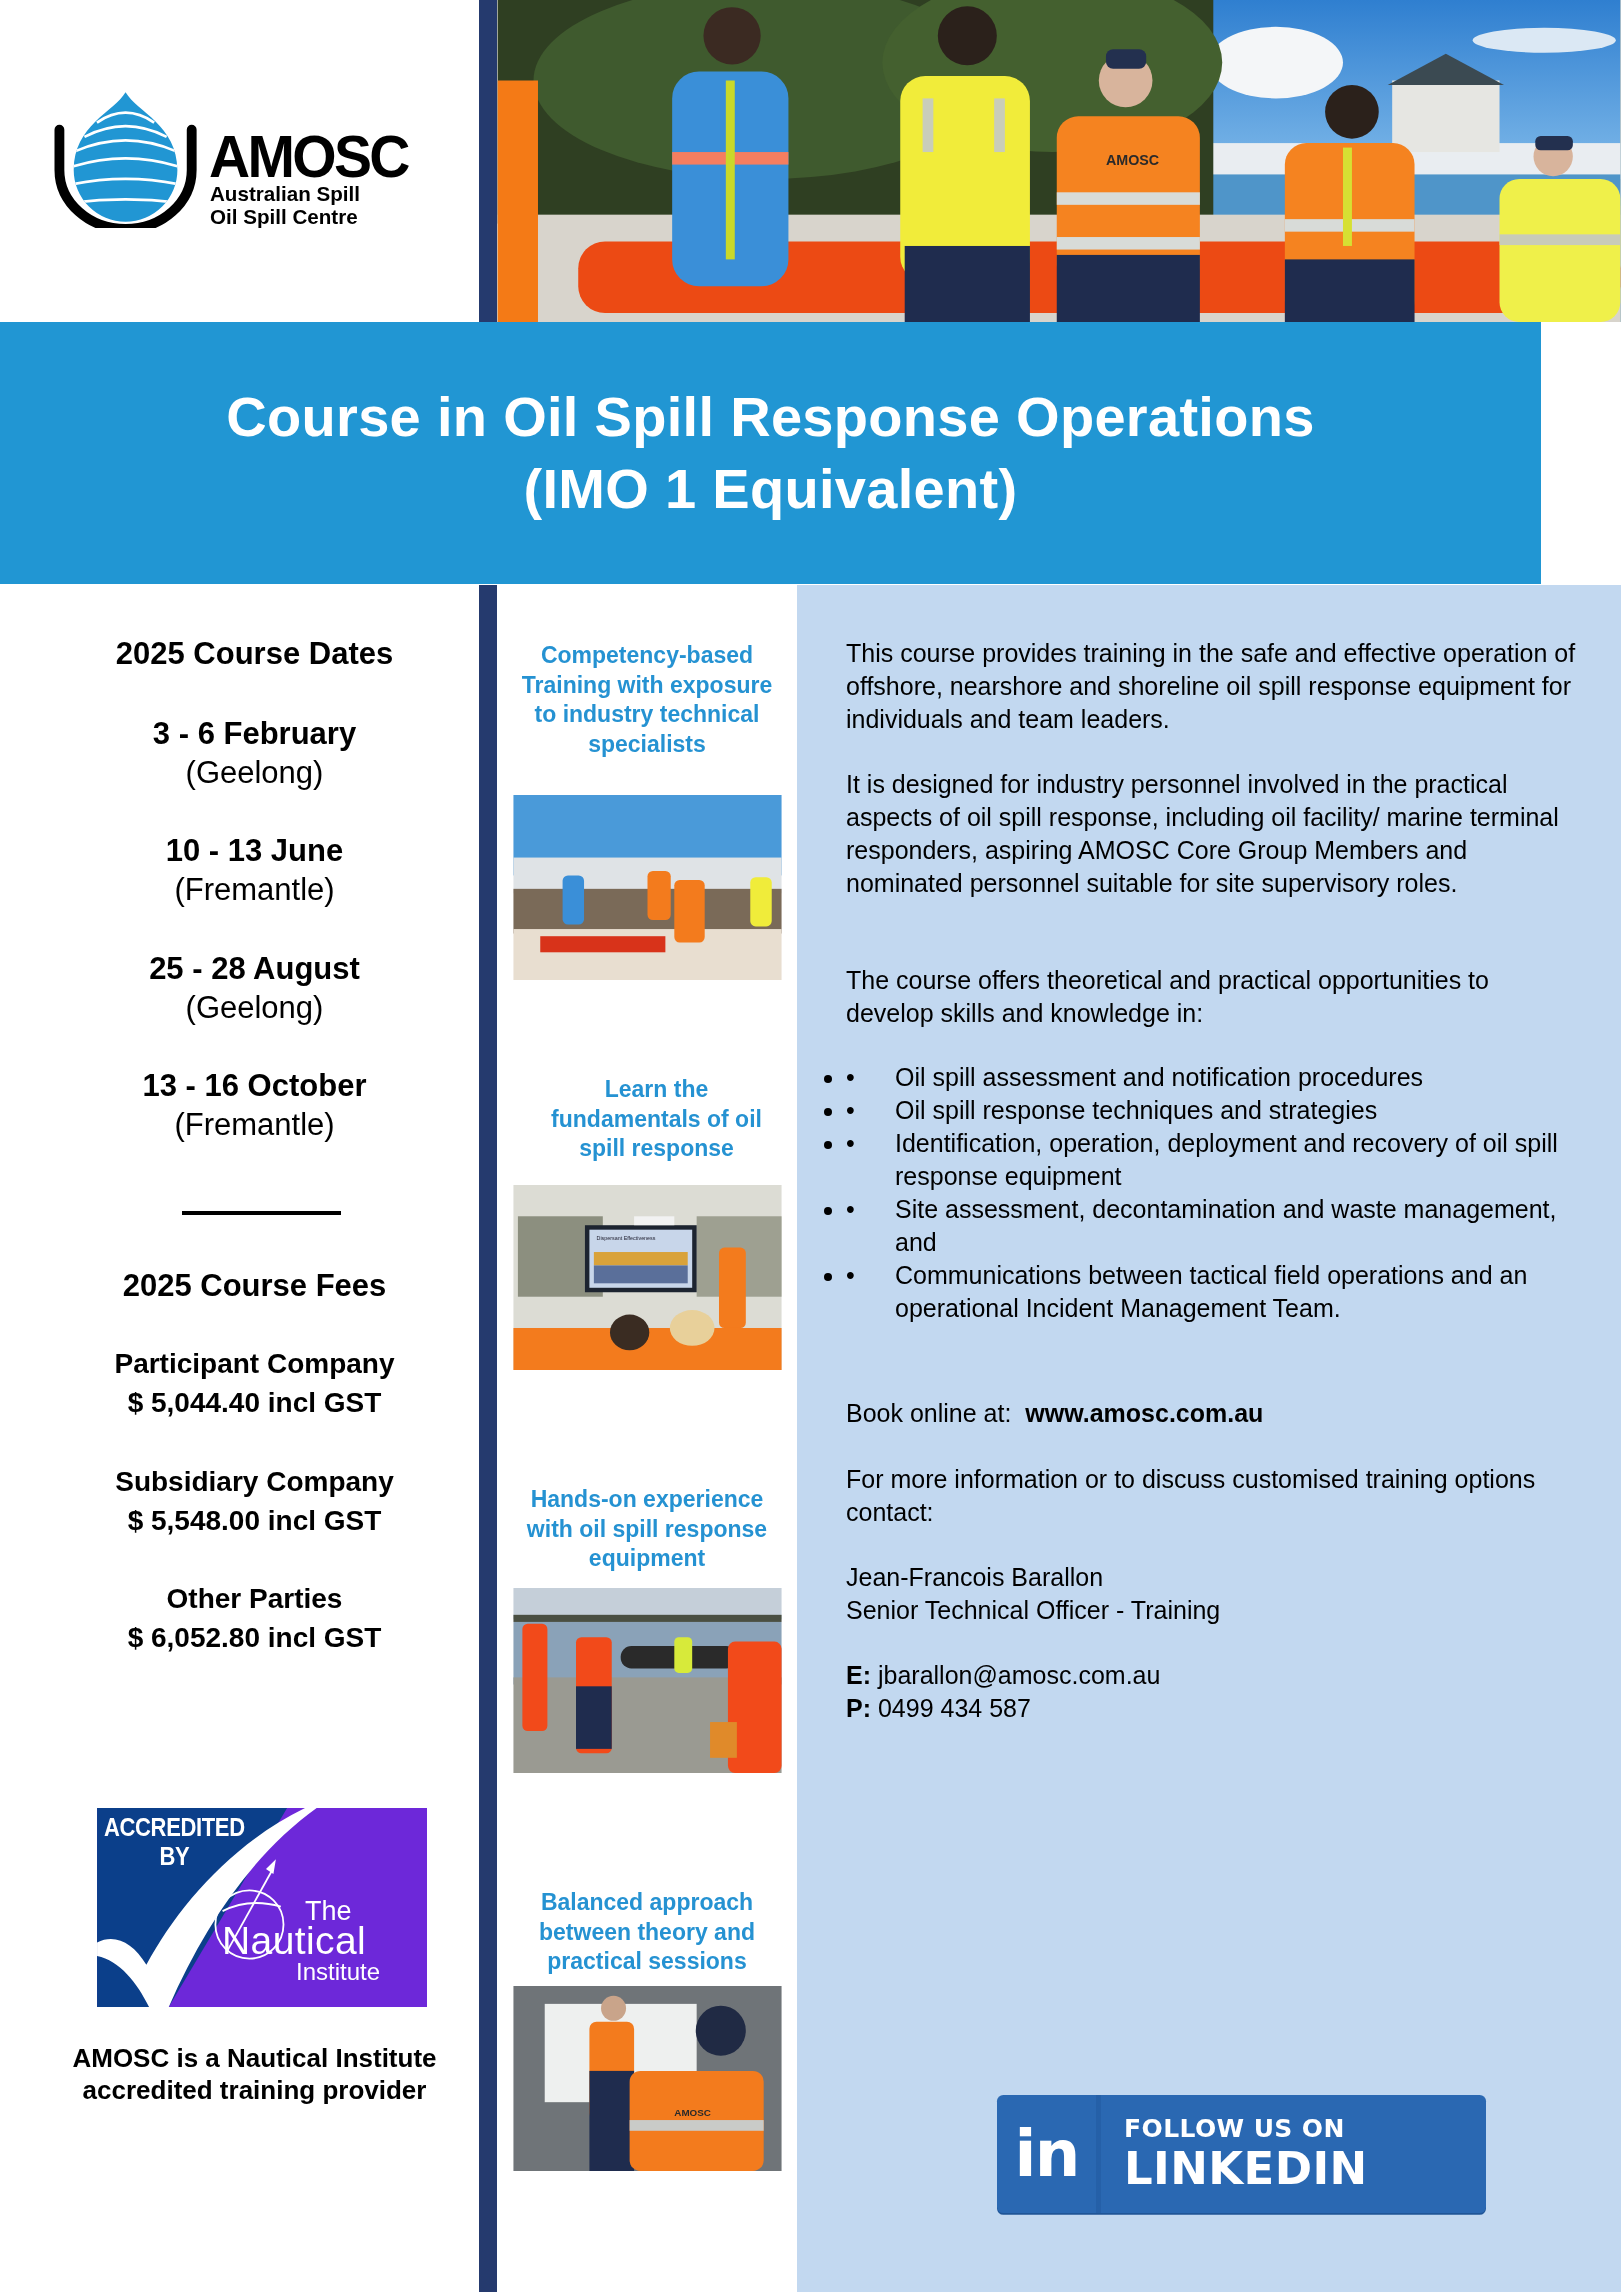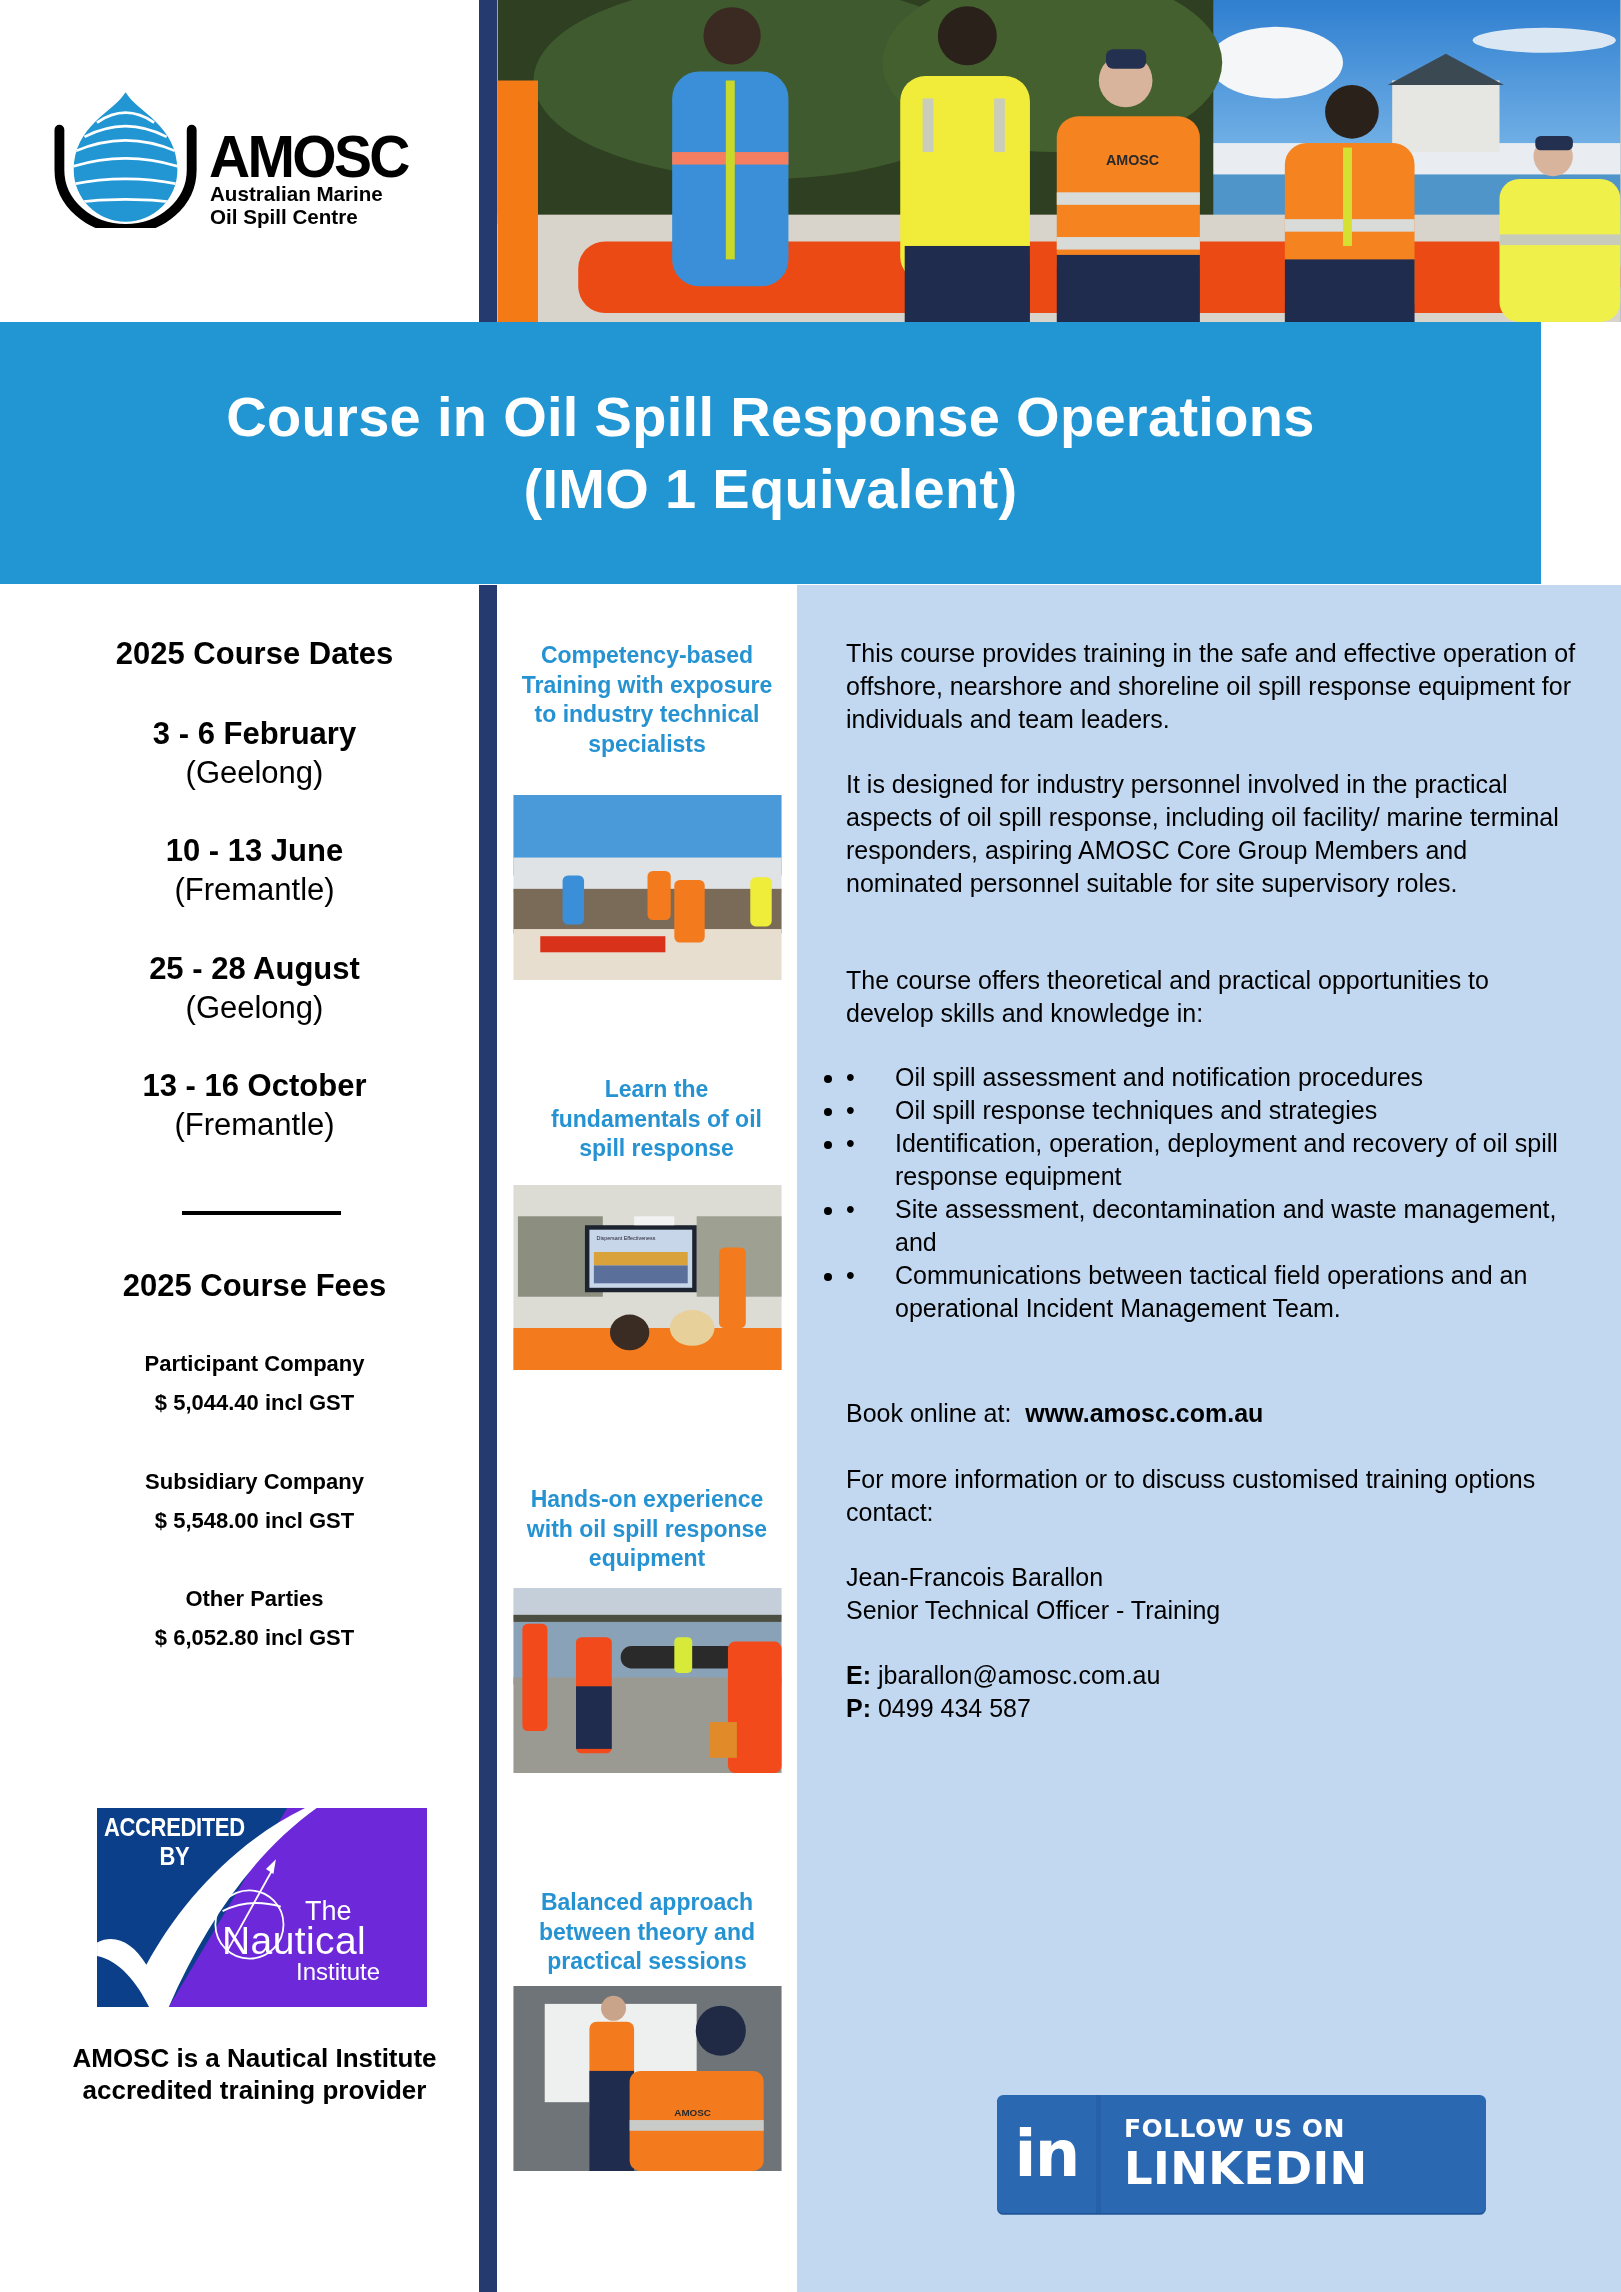--- a/index.html
+++ b/index.html
@@ -24,21 +24,21 @@
   .col-divider { position: absolute; left: 479px; top: 585px; width: 18px; height: 1708px; background: #253a6e; }
   .col-mid { position: absolute; left: 497px; top: 585px; width: 300px; height: 1708px; background: #fff; }
   .col-right { position: absolute; left: 797px; top: 585px; width: 824px; height: 1708px; background: #c2d8f0; }
 
   
   .lc-heading { position: absolute; left: 0; width: 479px; font-weight: 700; font-size: 31px; line-height: 39px; }
   .lc-date { position: absolute; left: 0; width: 479px; font-size: 31px; line-height: 39px; }
   .lc-date .d { font-weight: 700; display: block; }
   .lc-date .loc { font-weight: 400; display: block; }
   .lc-rule { position: absolute; left: 167px; top: 626px; width: 159px; height: 3.6px; background: #000; }
-  .lc-fee { position: absolute; left: 0; width: 479px; font-weight: 700; font-size: 22px; line-height: 39px; }
+  .lc-fee { position: absolute; left: 0; width: 479px; font-weight: 700; font-size: 28px; line-height: 39px; }
   .lc-fee span { display: block; }
 
   .badge { position: absolute; left: 82px; top: 1223px; width: 330px; height: 199px; background: #6d28d9; overflow: hidden; }
   .badge-text { position: absolute; left: 7.2px; top: 5.4px; color: #fff; font-weight: 700; font-size: 25px; line-height: 29px; letter-spacing: -0.4px; transform: scaleX(0.88); transform-origin: left top; }
   .badge-the { position: absolute; left: 208px; top: 88px; color: #fff; font-size: 27px; }
   .badge-nautical { position: absolute; left: 125px; top: 111px; color: #fff; font-size: 39px; font-weight: 400; letter-spacing: 0.4px; }
   .badge-inst { position: absolute; left: 199px; top: 150px; color: #fff; font-size: 24px; }
   .accr-caption { position: absolute; left: 0; top: 1457px; width: 479px; font-weight: 700; font-size: 26px; line-height: 32px; text-align: center; }
 
   
@@ -75,21 +75,21 @@
         <path d="M36 58 Q82 34 128 58"></path>
         <path d="M26 74 Q82 50 138 74"></path>
         <path d="M20 92 Q82 72 144 92"></path>
         <path d="M18 112 Q82 98 146 112"></path>
         <path d="M20 132 Q82 124 144 132"></path>
       </g>
       <path d="M8 50 L8 95 A 74 66 0 0 0 156 95 L156 50" fill="none" stroke="#000" stroke-width="11" stroke-linecap="round"></path>
     </svg>
     <div class="logo-word">AMOSC</div>
     <div class="logo-sub">
-      <div>Australian Marine</div>
+      <div>Australian Spill</div>
       <div>Oil Spill Centre</div>
     </div>
   </div>
   <div class="header-divider"></div>
   <div class="hero-photo">
     <svg width="1124" height="322" viewBox="0 0 1255 360">
       <defs>
         <linearGradient id="sky" x1="0" y1="0" x2="0" y2="1">
           <stop offset="0" stop-color="#2f7fd0"></stop>
             <stop offset="1" stop-color="#8cc3ee"></stop>

